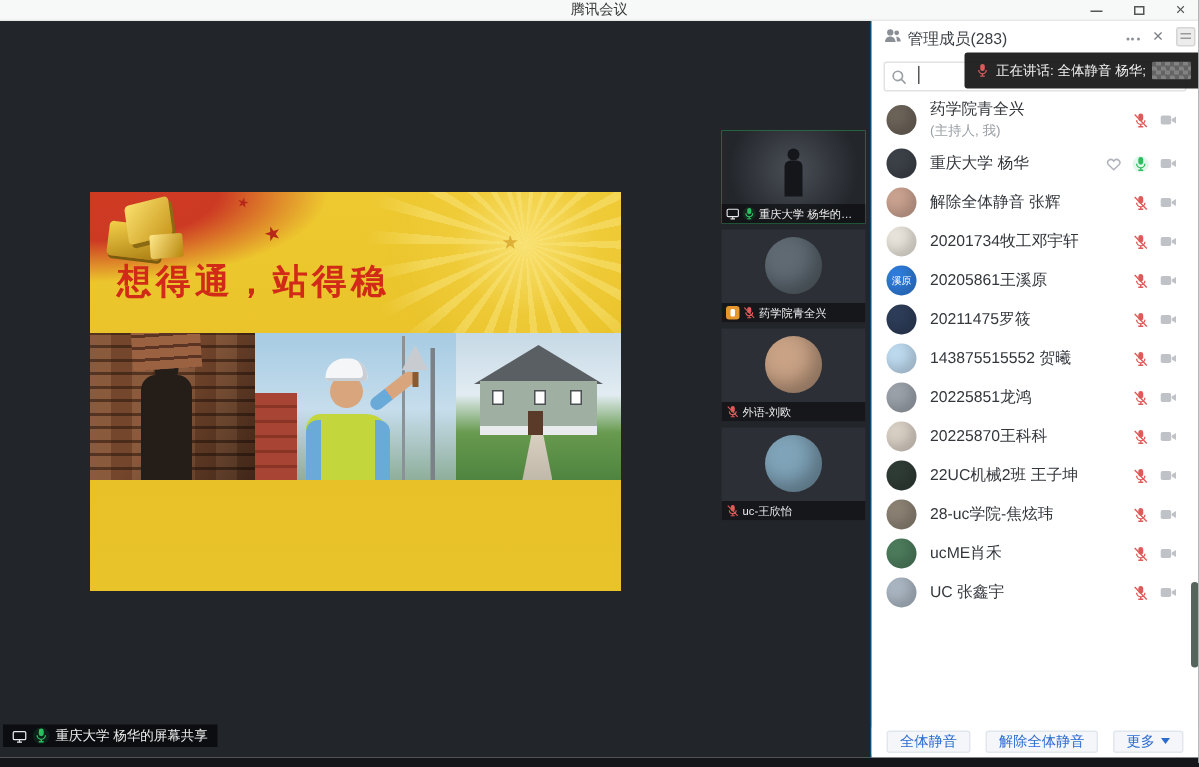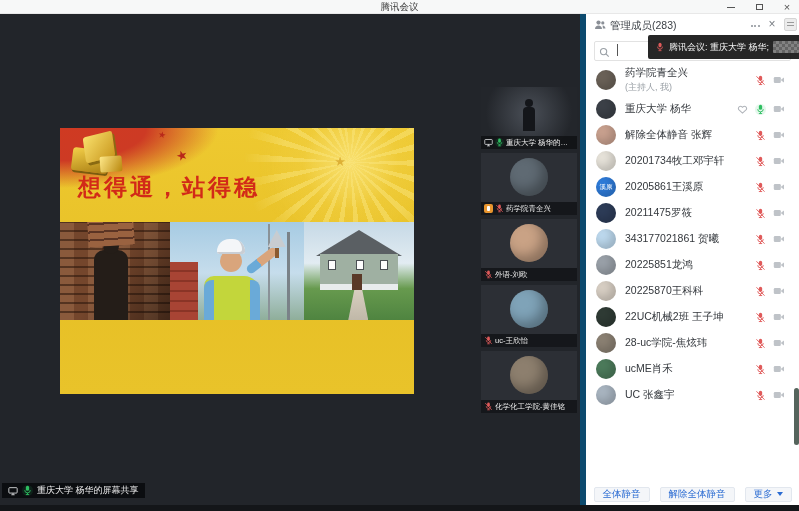--- a/index.html
+++ b/index.html
@@ -105,21 +105,21 @@
   .cam-wrap svg { width:12px; height:12px; color:#bfc3c8; }
   .heart-wrap svg { width:11px; height:11px; color:#b0b4ba; }
   .mon-wrap svg { color:#e8eaec; }
 
   
   .share-indicator { position:absolute; left:2px; top:469px; height:15px; background:rgba(8,10,12,.88);
     display:flex; align-items:center; gap:4px; padding:0 6px; color:#ececec; font-size:9px; white-space:nowrap;text-align:right; }
   .share-indicator .mon-wrap svg { width:10px; height:10px; }
 
   
-  .panel { position:absolute; left:580px; top:14px; width:219px; height:491px; background:#fff; border-left:6px solid #0c4a6e; overflow:hidden; }
+  .panel { position:absolute; left:580px; top:14px; width:219px; height:491px; background:#fff; border-left:1px solid #0c4a6e; overflow:hidden; }
   .panel-header { position:relative; height:24px; display:flex; align-items:center; padding:0 8px; gap:4px; }
   .people-icon svg { width:12px; height:12px; color:#8a8f96; }
   .panel-title { font-size:10.5px; color:#3a3f45; }
   .hdr-more { position:absolute; right:36px; top:4px; width:16px; height:16px; display:flex; align-items:center; justify-content:center; gap:1.5px; }
   .hdr-more i { width:2px; height:2px; border-radius:50%; background:#8a8f96; display:block; }
   .hdr-close { position:absolute; right:20px; top:3px; font-size:12px; color:#7a7f85; width:14px; text-align:center; }
   .side-tab { position:absolute; right:2px; top:4px; width:13px; height:13px; background:#ececec; border:1px solid #d5d5d5; border-radius:2px; }
   .side-tab:before { content:""; position:absolute; left:2px; right:2px; top:3px; height:1px; background:#9a9a9a; box-shadow:0 3px 0 #9a9a9a; }
 
   .search-row { position:relative; margin:2px 8px 0; }
@@ -295,37 +295,20 @@
                 <path d="M3 5.6a3 3 0 0 0 6 0" fill="none" stroke="currentColor" stroke-width="1"></path>
                 <line x1="6" y1="8.6" x2="6" y2="10.2" stroke="currentColor" stroke-width="1"></line>
                 <line x1="4.2" y1="10.4" x2="7.8" y2="10.4" stroke="currentColor" stroke-width="1"></line>
                 <line class="slash" x1="1.6" y1="1.4" x2="10.4" y2="10.6" stroke="currentColor" stroke-width="1"></line>
               </svg>
             </span>
             <span class="lbl">uc-王欣怡</span>
           </div>
         </div>
 
-        <div class="thumb">
-
-          <div class="thumb-avatar" style="background: rgb(141, 127, 110);"></div>
-          <div class="thumb-label">
-
-            <span class="mic-wrap muted">
-              <svg viewBox="0 0 12 12">
-                <rect x="4.2" y="0.8" width="3.6" height="5.6" rx="1.8" fill="currentColor"></rect>
-                <path d="M3 5.6a3 3 0 0 0 6 0" fill="none" stroke="currentColor" stroke-width="1"></path>
-                <line x1="6" y1="8.6" x2="6" y2="10.2" stroke="currentColor" stroke-width="1"></line>
-                <line x1="4.2" y1="10.4" x2="7.8" y2="10.4" stroke="currentColor" stroke-width="1"></line>
-                <line class="slash" x1="1.6" y1="1.4" x2="10.4" y2="10.6" stroke="currentColor" stroke-width="1"></line>
-              </svg>
-            </span>
-            <span class="lbl">化学化工学院-黄佳铭</span>
-          </div>
-        </div>
       </div>
 
     <div class="share-indicator">
       <span class="mon-wrap">
         <svg viewBox="0 0 12 12" fill="none" stroke="currentColor" stroke-width="1">
             <rect x="1" y="2" width="10" height="6.5" rx="1"></rect>
             <line x1="4" y1="10.5" x2="8" y2="10.5"></line>
             <line x1="6" y1="8.5" x2="6" y2="10.5"></line>
           </svg>
       </span>
@@ -375,21 +358,21 @@
 
     <div class="toast">
       <span class="mic-wrap muted" style="color:#e05a5a;">
         <svg viewBox="0 0 12 12">
             <rect x="4.2" y="0.8" width="3.6" height="5.6" rx="1.8" fill="currentColor"></rect>
             <path d="M3 5.6a3 3 0 0 0 6 0" fill="none" stroke="currentColor" stroke-width="1"></path>
             <line x1="6" y1="8.6" x2="6" y2="10.2" stroke="currentColor" stroke-width="1"></line>
             <line x1="4.2" y1="10.4" x2="7.8" y2="10.4" stroke="currentColor" stroke-width="1"></line>
           </svg>
       </span>
-      <span>腾讯会议: 重庆大学 杨华;</span>
+      <span>正在讲话: 全体静音 杨华;</span>
       <span class="mosaic"></span>
     </div>
 
     <div class="member-list">
 
         <div class="m-row">
           <div class="m-avatar" style="background: rgb(107, 98, 88);">
             <span class="av-txt"></span>
           </div>
           <div class="m-text">
@@ -559,21 +542,21 @@
               </svg>
             </span>
           </div>
         </div>
 
         <div class="m-row">
           <div class="m-avatar" style="background: rgb(189, 217, 238);">
             <span class="av-txt"></span>
           </div>
           <div class="m-text">
-            <div class="m-name">343177021861 贺曦</div>
+            <div class="m-name">143875515552 贺曦</div>
 
           </div>
           <div class="m-icons">
 
             <span class="mic-wrap muted">
               <svg viewBox="0 0 12 12">
                 <rect x="4.2" y="0.8" width="3.6" height="5.6" rx="1.8" fill="currentColor"></rect>
                 <path d="M3 5.6a3 3 0 0 0 6 0" fill="none" stroke="currentColor" stroke-width="1"></path>
                 <line x1="6" y1="8.6" x2="6" y2="10.2" stroke="currentColor" stroke-width="1"></line>
                 <line x1="4.2" y1="10.4" x2="7.8" y2="10.4" stroke="currentColor" stroke-width="1"></line>

